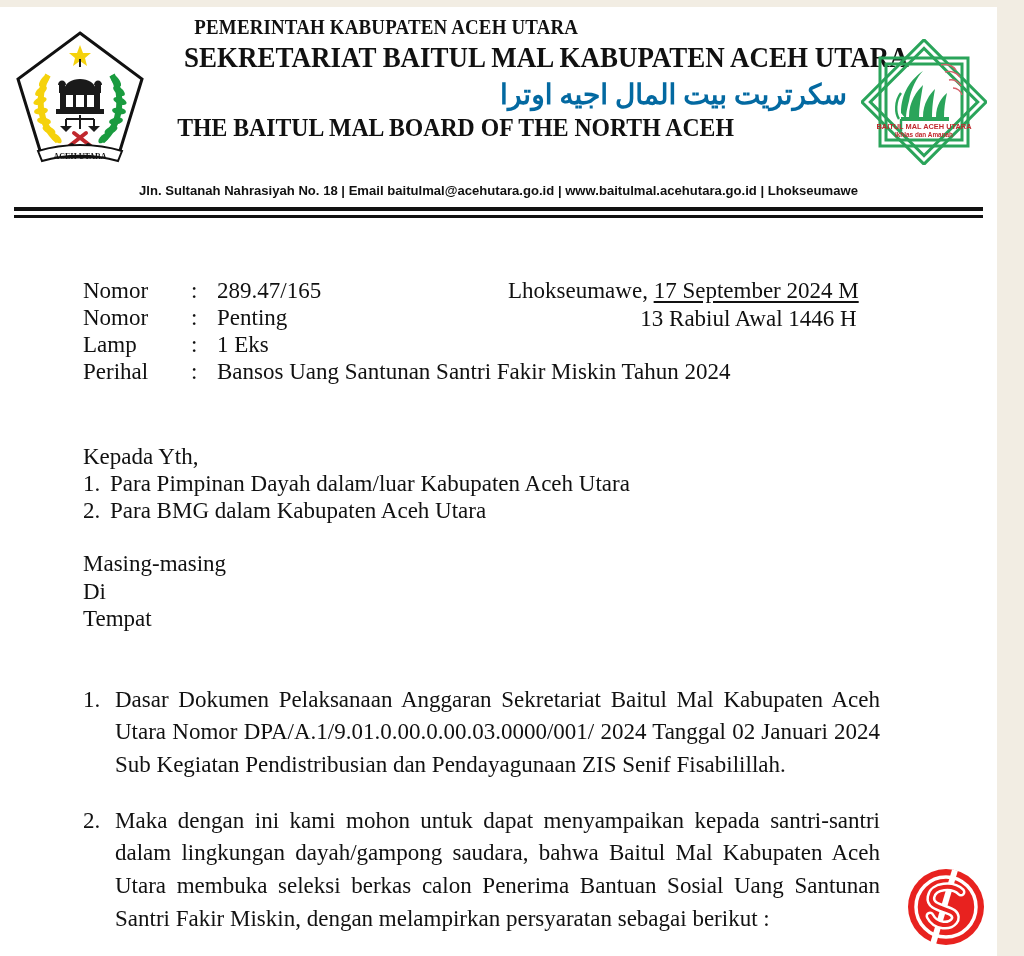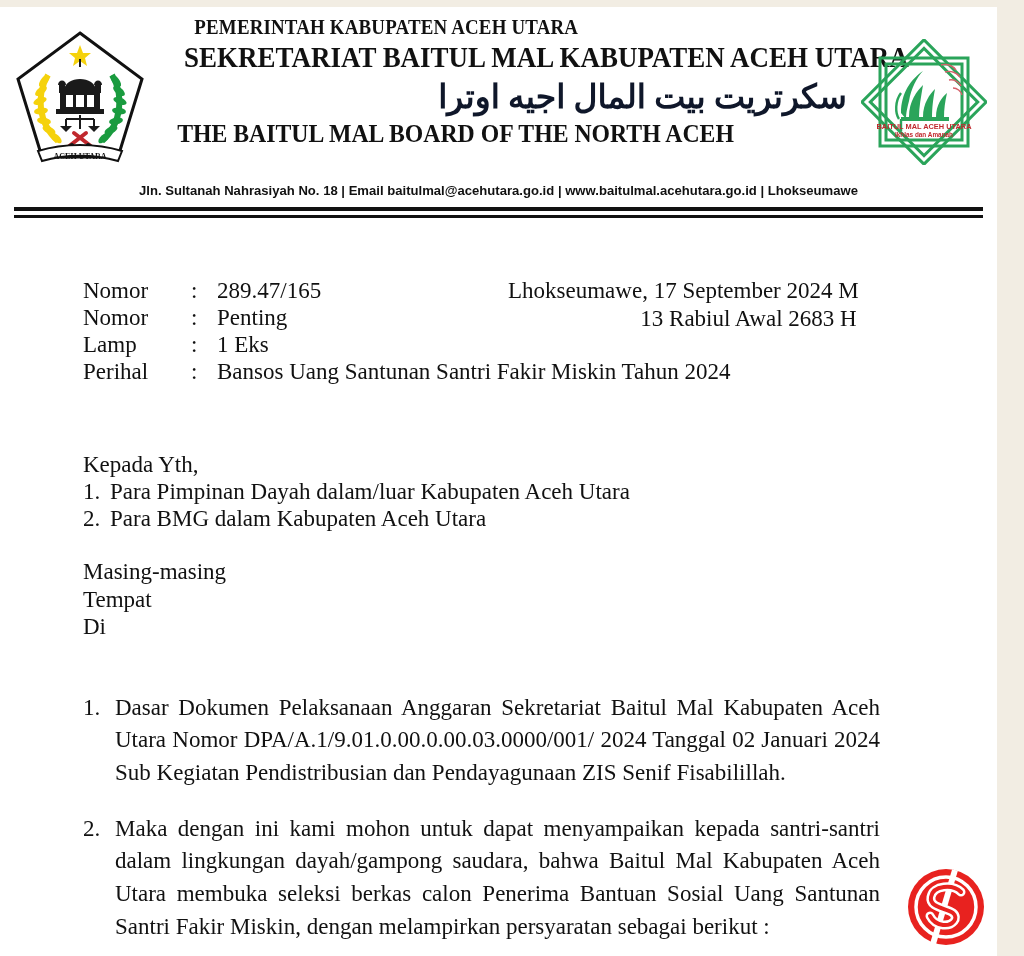--- a/index.html
+++ b/index.html
@@ -54,23 +54,23 @@
   }
   .hl2 {
     font-size: 29px;
     font-weight: bold;
     line-height: 1.2;
     transform: scaleX(.93);
     white-space: nowrap;
     margin-top: 1px;
   }
   .hl-arabic {
-    font-size: 33px;
-    font-weight: bold;
-    color: #0f172a;
+    font-size: 28px;
+    font-weight: bold;
+    color: #0369a1;
     line-height: 1.25;
     direction: rtl;
     margin-top: 2px;
     letter-spacing: -1px;
     white-space: nowrap;
   }
   .hl3 {
     font-size: 25px;
     font-weight: bold;
     line-height: 1.2;
@@ -140,33 +140,34 @@
 
   #date-block {
     position: absolute;
     left: 425px;
     top: 0;
     font-size: 23px;
     line-height: 1.2;
   }
   .date-line1 { white-space: nowrap; }
   .date-underlined {
+    text-decoration: underline;
     text-underline-offset: 3px;
   }
   .date-line2 {
     white-space: nowrap;
     text-align: right;
     padding-right: 2px;
   }
 
   
   #recipients {
     font-size: 23px;
     line-height: 1.18;
-    margin-top: 14px;
+    margin-top: 6px;
   }
   .rcpt-list { margin: 0; padding: 0; list-style: none; }
   .rcpt-list li { display: flex; }
   .rcpt-num { width: 27px; flex: 0 0 27px; }
   .spacer-line { height: 26px; }
 
   
   #clauses {
     margin-top: 52px;
     font-size: 23px;
@@ -336,40 +337,40 @@
           </td>
         </tr>
       </tbody>
         </table>
 
       <div id="date-block">
         <div class="date-line1">
           <span>Lhokseumawe,</span>
           <span class="date-underlined">17 September   2024 M</span>
         </div>
-        <div class="date-line2">13 Rabiul Awal  2683 H</div>
+        <div class="date-line2">13 Rabiul Awal  1446 H</div>
       </div>
     </div>
 
     <div id="recipients">
       <div>Kepada Yth,</div>
       <ul class="rcpt-list">
         <li>
           <span class="rcpt-num">1.</span>
           <span>Para Pimpinan Dayah dalam/luar Kabupaten Aceh Utara</span>
         </li>
         <li>
           <span class="rcpt-num">2.</span>
           <span>Para BMG dalam Kabupaten Aceh Utara</span>
         </li>
       </ul>
       <div class="spacer-line"></div>
       <div>Masing-masing</div>
+      <div>Di</div>
       <div>Tempat</div>
-      <div>Di</div>
     </div>
 
     <div id="clauses">
       <div class="clause">
         <div class="clause-num">1.</div>
         <div class="clause-text">Dasar Dokumen Pelaksanaan Anggaran Sekretariat Baitul Mal Kabupaten Aceh Utara Nomor DPA/A.1/9.01.0.00.0.00.03.0000/001/ 2024 Tanggal 02 Januari 2024 Sub Kegiatan Pendistribusian dan Pendayagunaan ZIS Senif Fisabilillah.</div>
       </div>
       <div class="clause">
         <div class="clause-num">2.</div>
         <div class="clause-text">Maka dengan ini kami mohon untuk dapat menyampaikan kepada santri-santri dalam lingkungan dayah/gampong saudara, bahwa Baitul Mal Kabupaten Aceh Utara membuka seleksi berkas calon Penerima Bantuan Sosial Uang Santunan Santri Fakir Miskin,  dengan melampirkan persyaratan sebagai berikut :</div>

